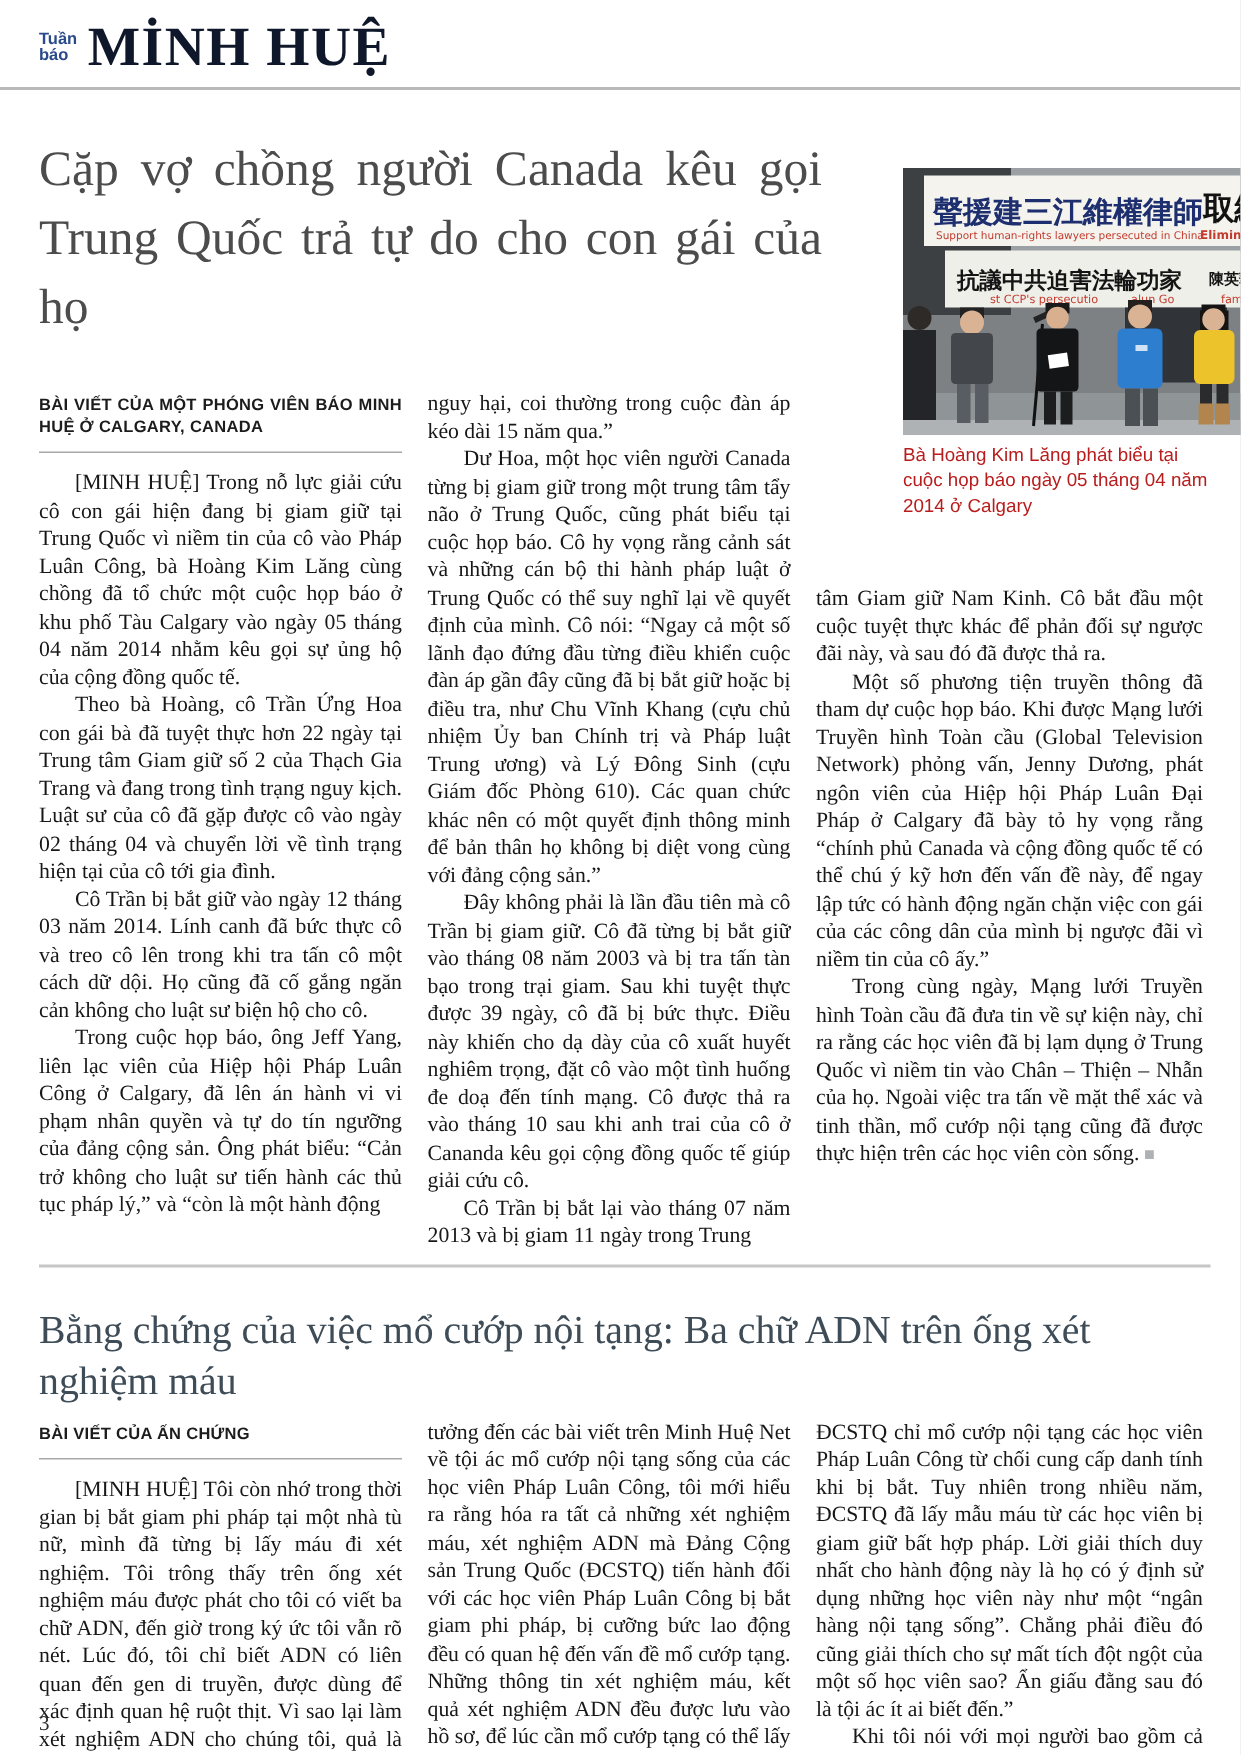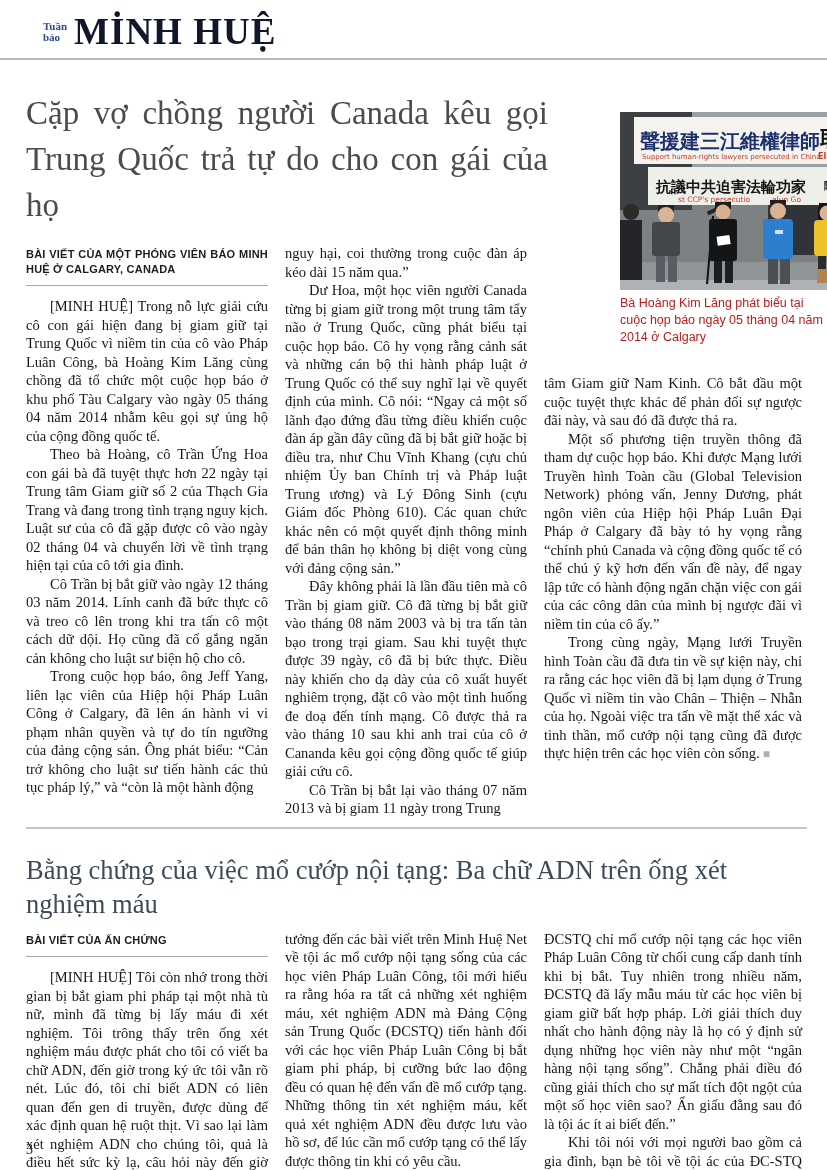--- a/index.html
+++ b/index.html
@@ -10,50 +10,50 @@
     font-family:"Liberation Serif", serif; color:#151515;
   }
   
   .masthead {
     display:flex; justify-content:space-between; align-items:flex-end;
     padding:14px 20px 8px 26px;
   }
   .logo { display:flex; align-items:center; gap:7px; }
   .logo-small {
     display:flex; flex-direction:column; justify-content:flex-end;
-    font-family:Liberation Serif, serif; font-weight:bold;
-    font-size:11px; line-height:11px; color:#2a4a8b;margin-left:17px;
+    font-family:Liberation Sans, sans-serif; font-weight:bold;
+    font-size:11px; line-height:11px; color:#2a4a8b;
   }
   .logo-main {
     font-family:"Liberation Serif", serif; font-weight:bold;
     font-size:37px; line-height:36px; letter-spacing:1px; color:#0f172a;
   }
   .issue-info {
     font-family:"Liberation Sans", sans-serif; font-weight:bold;
     font-size:16.5px; color:#1e5aa8; letter-spacing:-0.2px; padding-bottom:2px;
   }
   .issue-info .sep { color:#9fb6cf; font-weight:normal; margin:0 7px; }
   .masthead-rule { border-top:2px solid #b9b9b9; }
 
   
   .article1 { position:relative; padding:0 19px 0 26px; }
   .headline1 {
     margin-top:30px; width:522px;
     font-size:33px; line-height:46px; font-weight:normal;
     color:#4c4c4c; text-align:justify;
   }
-  .photo-block { position:absolute; top:22px; right:1px; width:206px; }
+  .photo-block { position:absolute; top:22px; right:19px; width:206px; }
   .photo-block svg { display:block; }
   .photo-caption {
     margin-top:5px; font-family:"Liberation Sans", sans-serif;
     font-size:12.5px; line-height:17px; color:#b91c1c;
   }
   .cols {
     display:grid; grid-template-columns:242px 242px 258px;
-    column-gap:17px; margin-top:16px;
+    column-gap:17px; margin-top:32px;
   }
   .byline {
     font-family:"Liberation Sans", sans-serif; font-weight:bold;
     font-size:11px; line-height:14.5px; color:#1c1c1c; letter-spacing:0.2px;
     margin-top:3px;
   }
   .byline-rule { border-top:1px solid #a8a8a8; margin:9px 0 11px 0; }
   .col { font-size:14.5px; line-height:18.5px; text-align:justify; color:#171717; }
   .col p.para { text-indent:24px; }
   .col p.para.cont { text-indent:0; }

